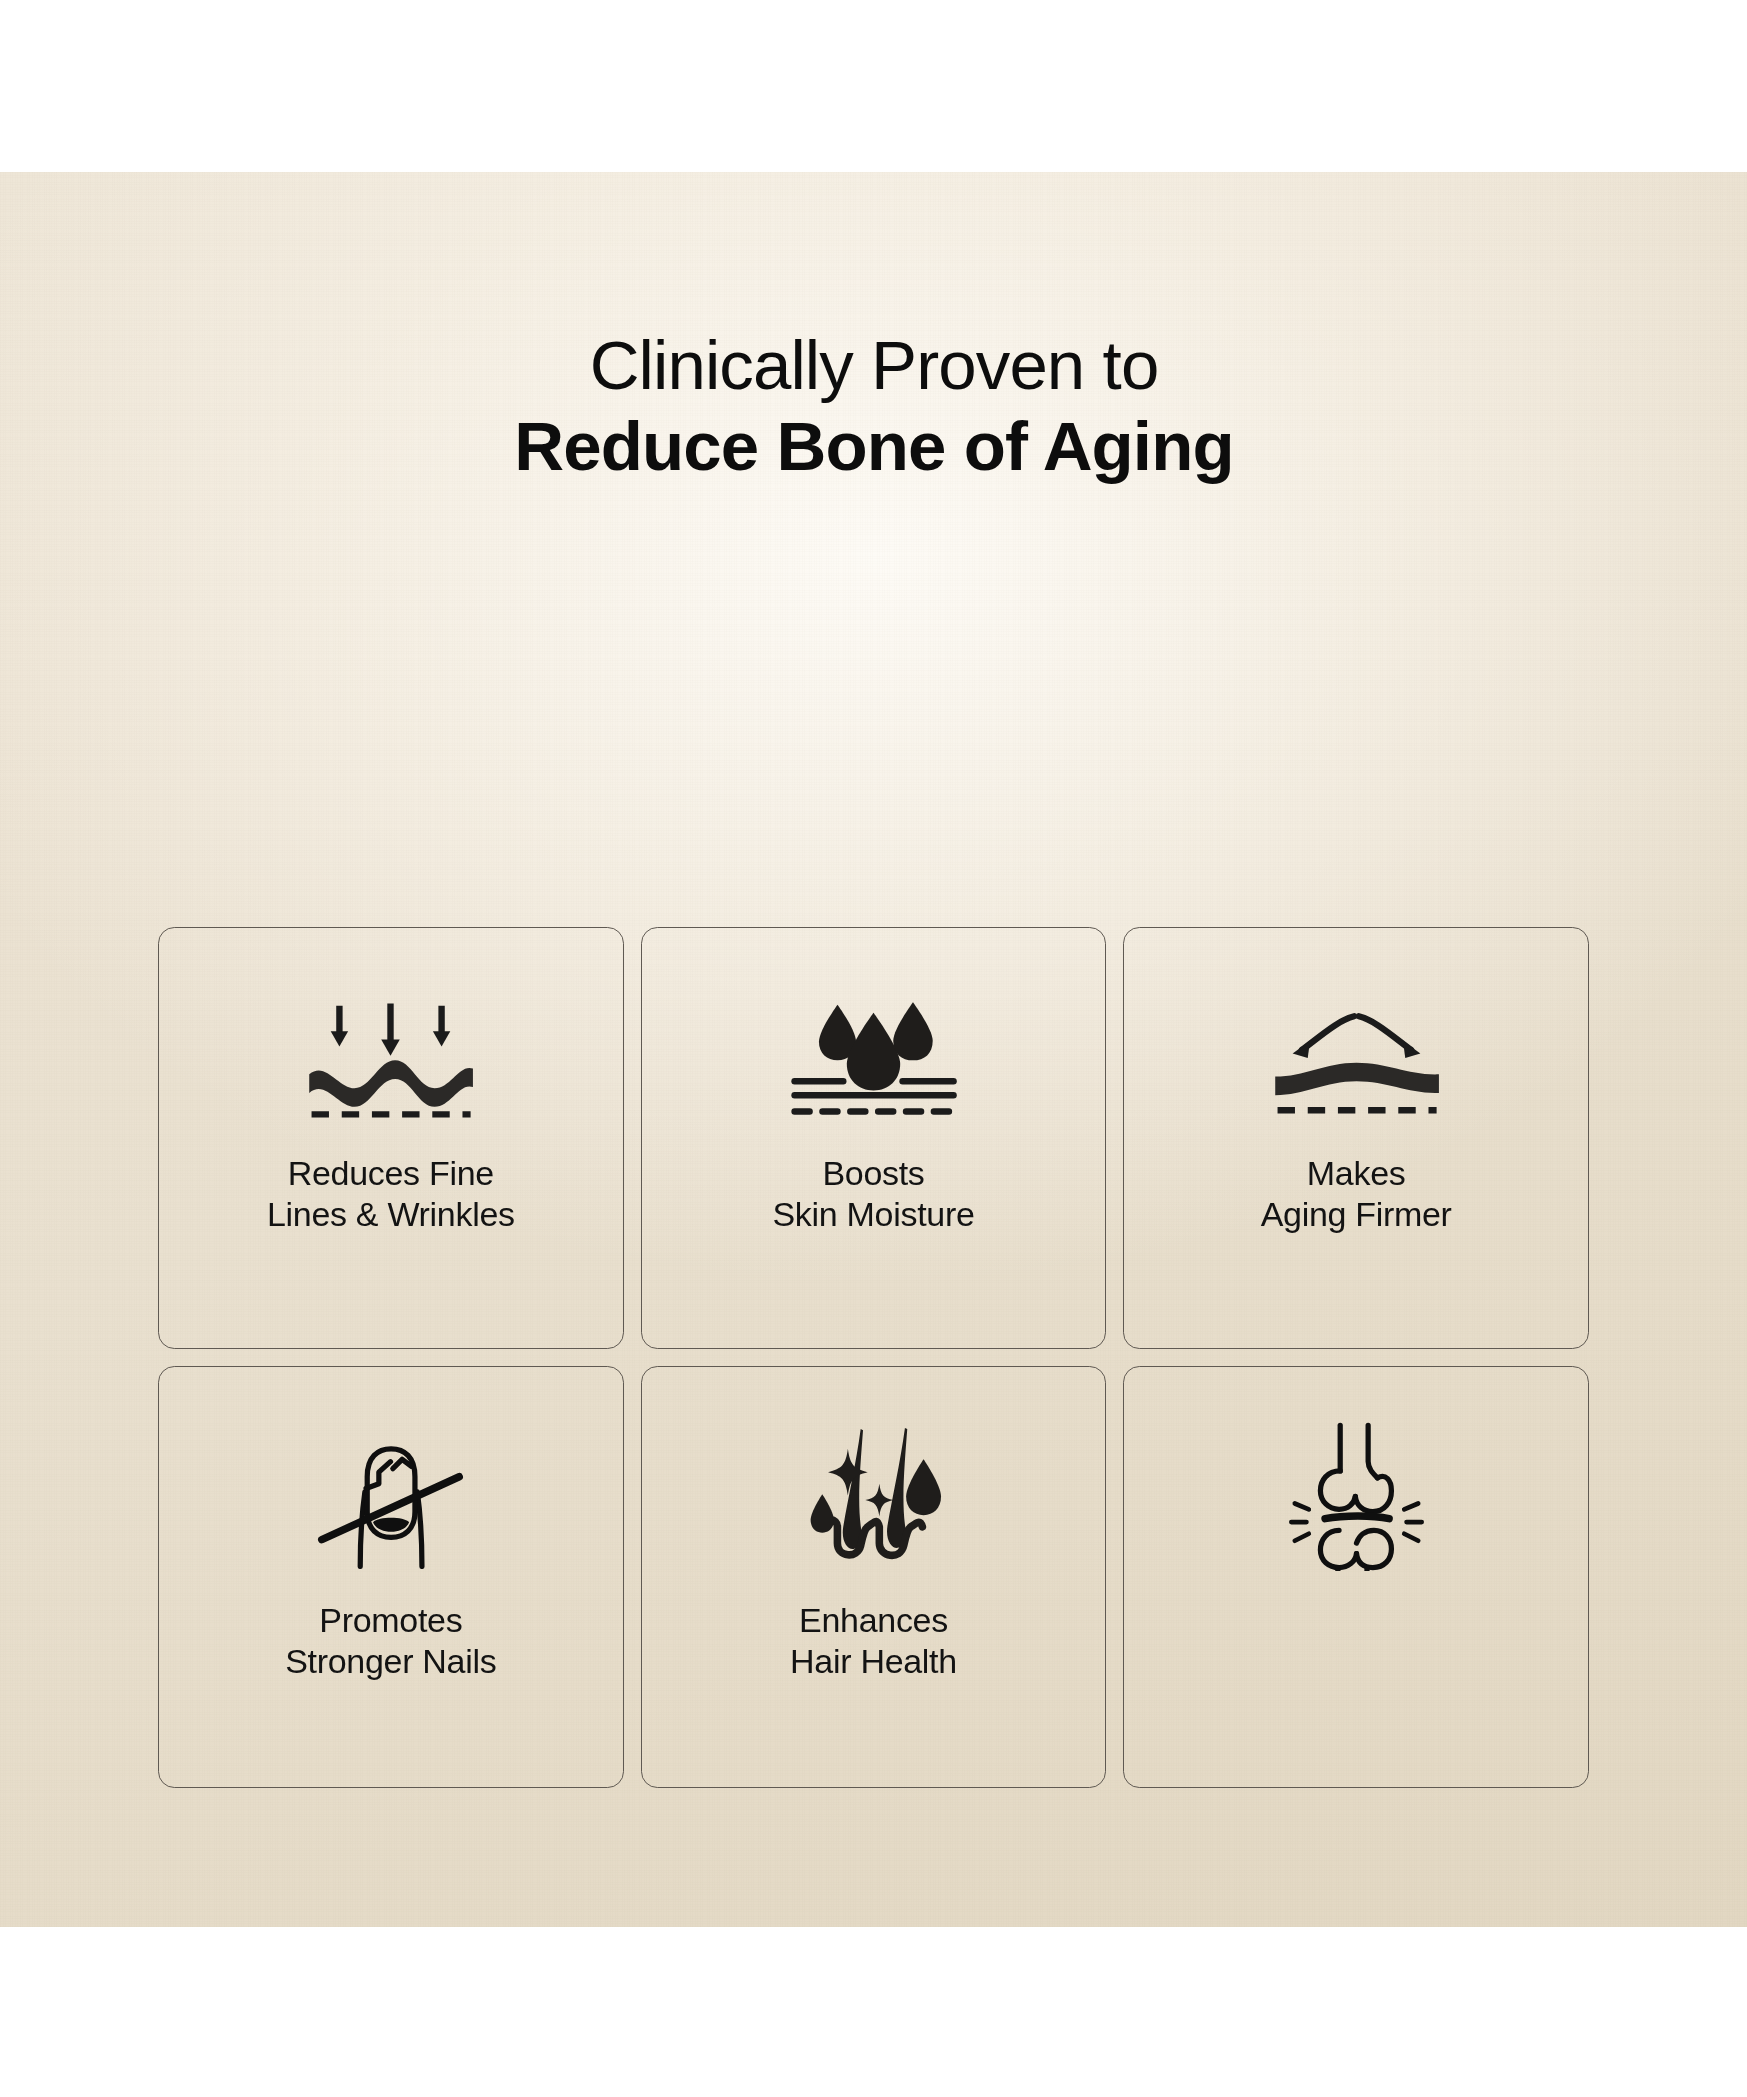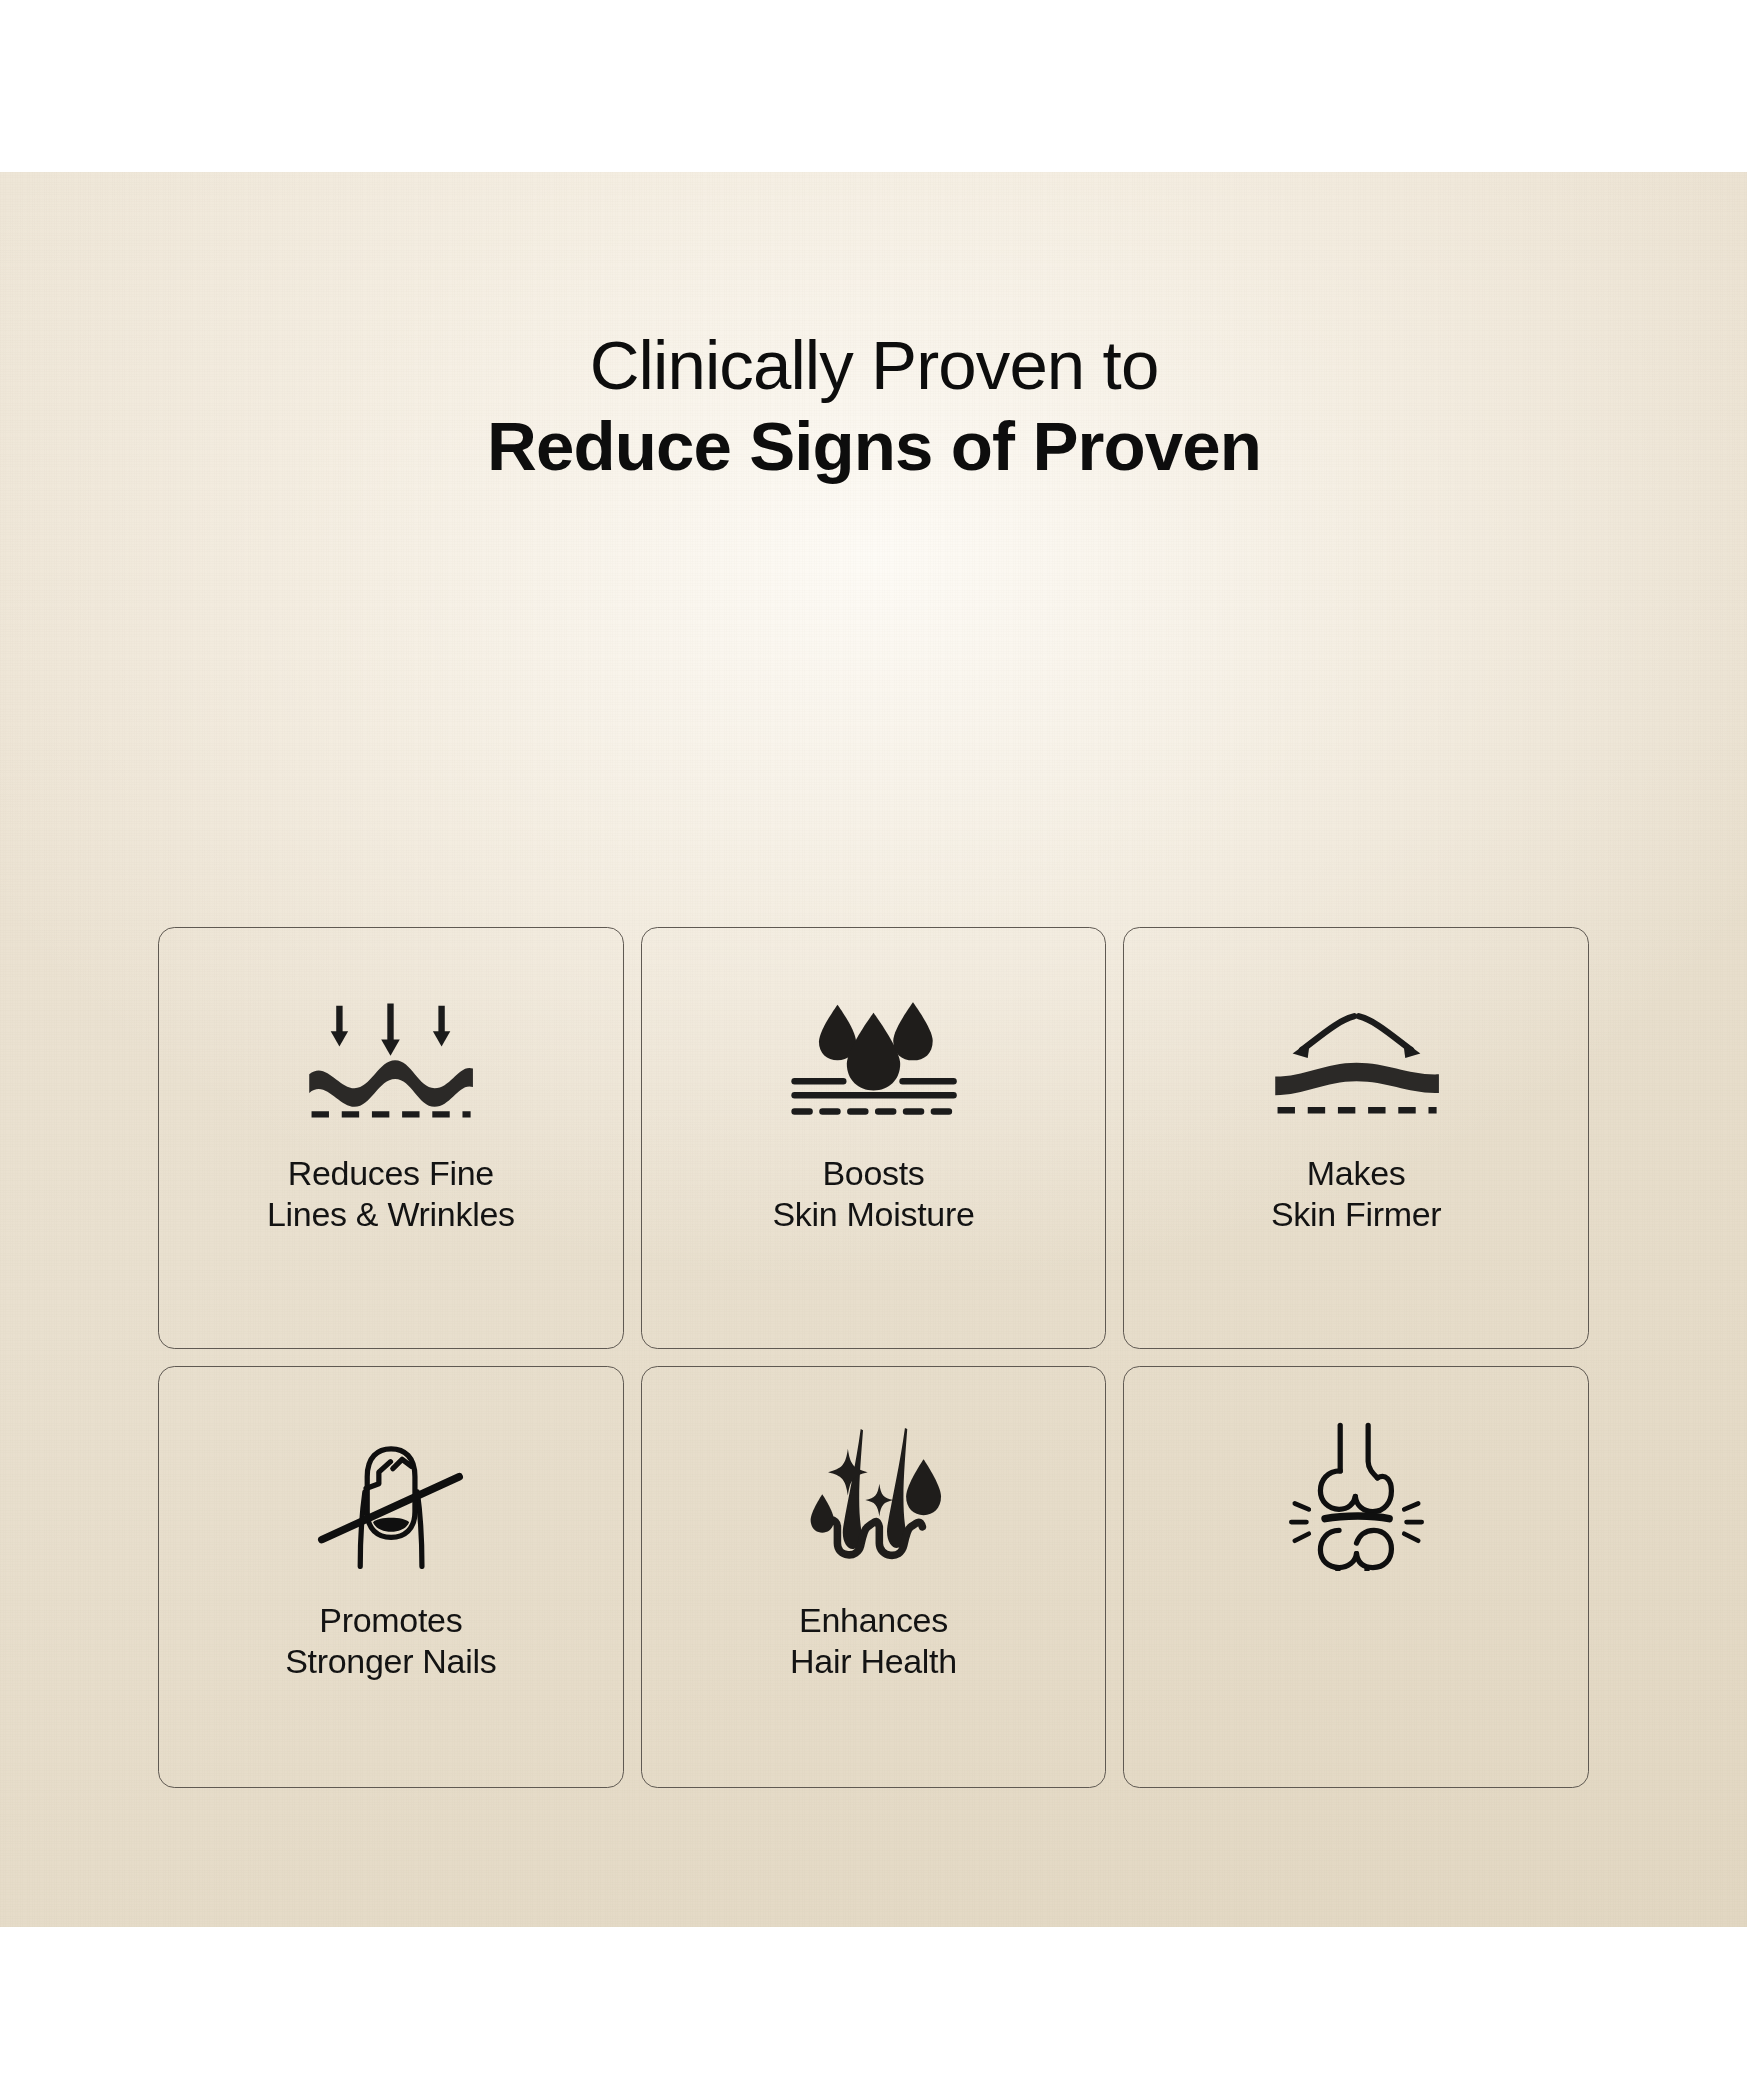--- a/index.html
+++ b/index.html
@@ -97,21 +97,21 @@
   .card.row2 .card-label { margin-top:31px; }
 </style>
 </head>
 <body>
 
 <div id="panel">
   <div id="grain"></div>
 
   <h1 id="heading">
     <span class="head-line1">Clinically Proven to</span>
-    <span class="head-line2">Reduce Signs of Proven</span>
+    <span class="head-line2">Reduce Bone of Aging</span>
   </h1>
 
   <div id="grid">
 
     <div class="card">
       <div class="card-icon">
         <svg width="175" height="119" viewBox="0 0 300 205" fill="none">
           <g stroke="#1b1b1b" stroke-width="11" stroke-linecap="butt">
             <line x1="62" y1="10" x2="62" y2="62"></line>
             <line x1="150" y1="6" x2="150" y2="78"></line>
@@ -158,21 +158,21 @@
           <path d="M146 28 C 120 34, 88 62, 56 86" stroke="#1b1b1b" stroke-width="11" fill="none" stroke-linecap="round"></path>
           <path d="M154 28 C 180 34, 212 62, 244 86" stroke="#1b1b1b" stroke-width="11" fill="none" stroke-linecap="round"></path>
           <path d="M40 92 L70 70 L66 100 Z" fill="#1b1b1b"></path>
           <path d="M260 92 L230 70 L234 100 Z" fill="#1b1b1b"></path>
           <path d="M10 132 C 60 132, 96 108, 150 108 C 204 108, 240 130, 292 128
                    L292 160 C 240 162, 204 140, 150 140 C 96 140, 60 164, 10 164 Z" fill="#2b2927"></path>
           <line x1="14" y1="190" x2="288" y2="190" stroke="#1b1b1b" stroke-width="11" stroke-dasharray="30 22" stroke-linecap="butt"></line>
         </svg>
       </div>
       <div class="card-label">Makes
-Skin Firmer</div>
+Aging Firmer</div>
     </div>
 
     <div class="card row2">
       <div class="card-icon">
         <svg width="163" height="146" viewBox="0 0 280 250" fill="none">
           <g stroke="#0f0f0f" stroke-width="9" fill="none" stroke-linecap="round" stroke-linejoin="round">
 
             <path d="M96 118 C 90 160, 88 210, 88 246"></path>
             <path d="M186 118 C 192 160, 194 210, 194 246"></path>
 

